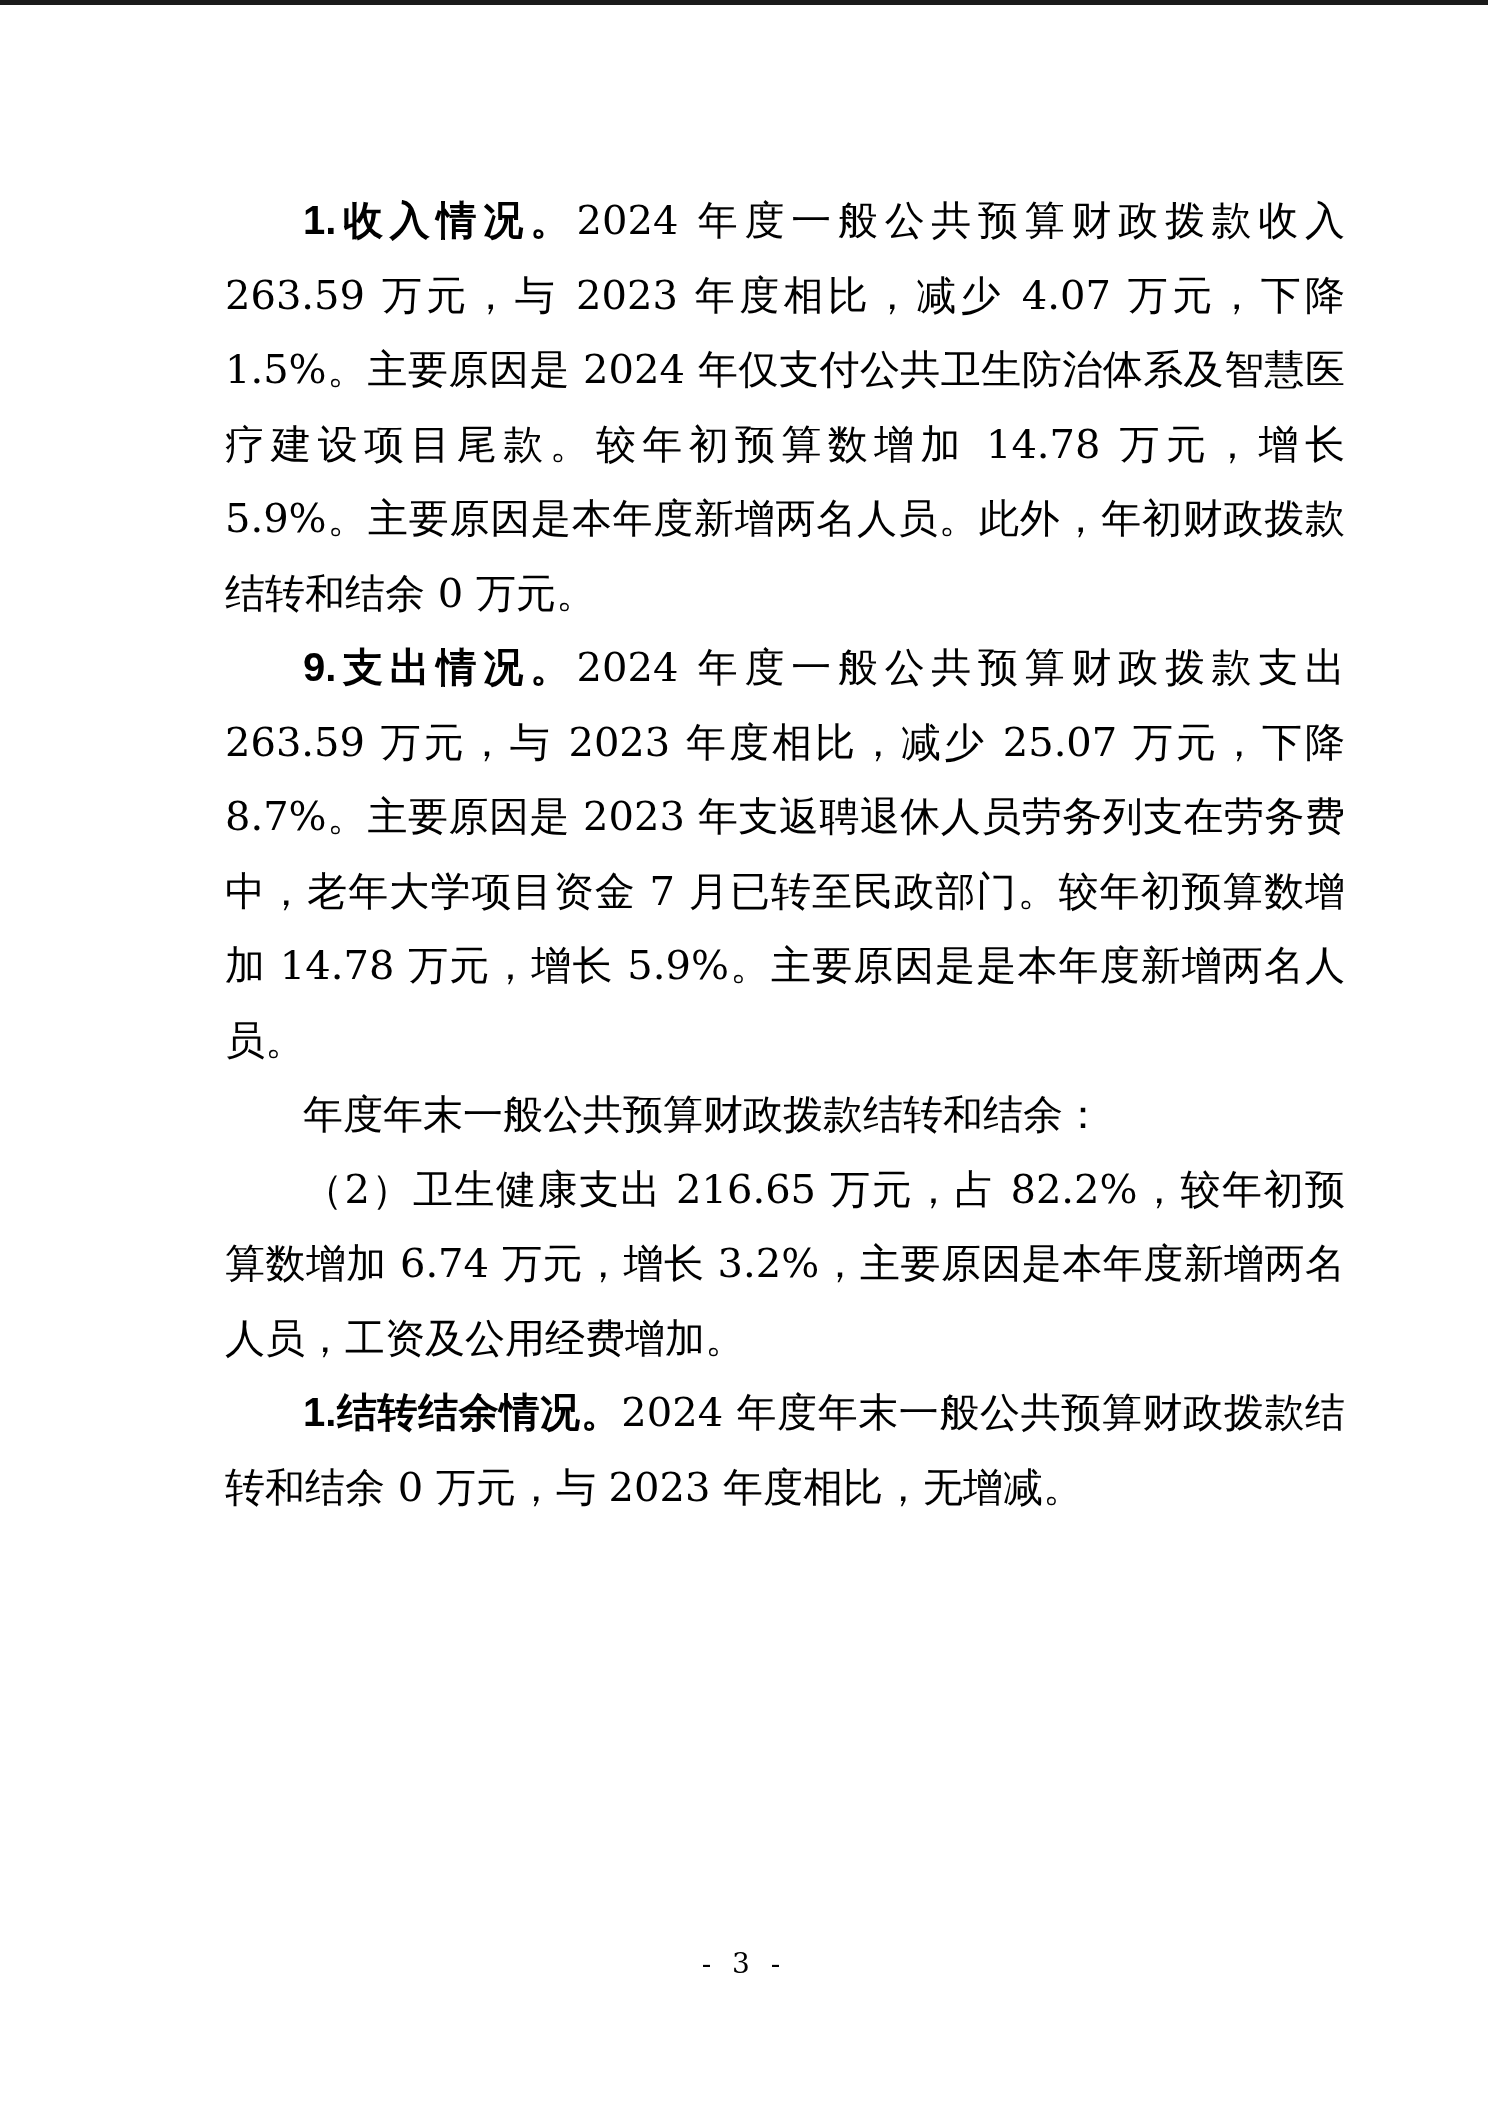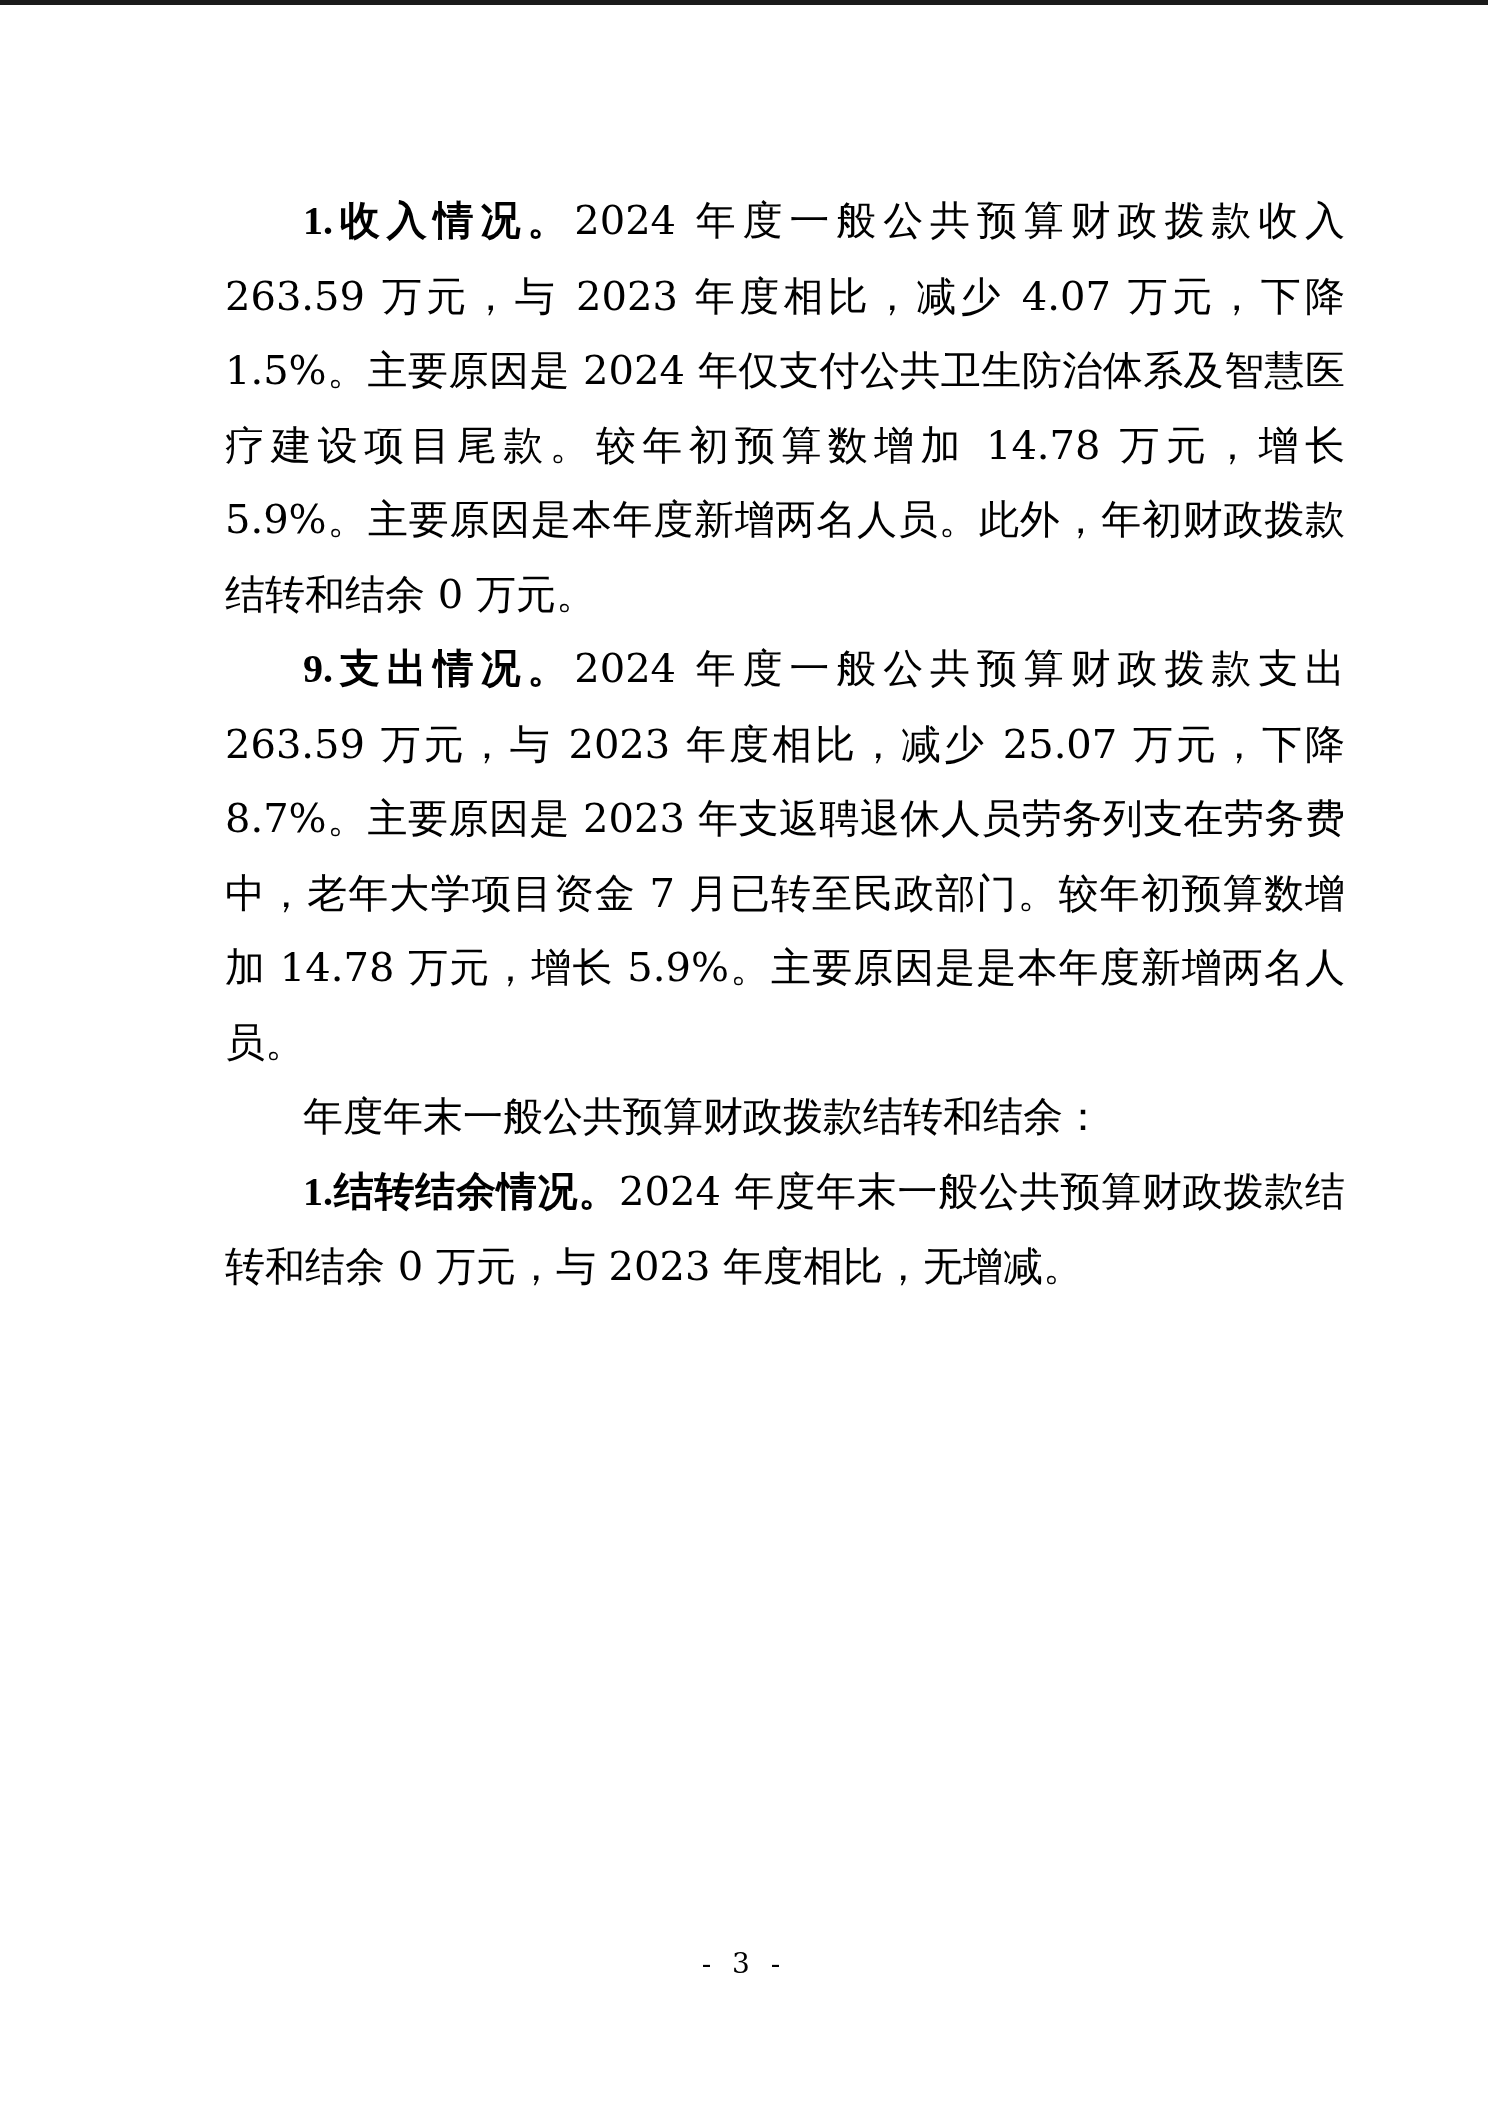--- a/index.html
+++ b/index.html
@@ -35,21 +35,21 @@
     text-justify: inter-character;
     letter-spacing: 0px;
     color: #000000;
   }
   .para {
     margin: 0;
     padding: 0;
     text-indent: 78px;
   }
   .para .head {
-    font-family: Liberation Serif, serif;
+    font-family: Liberation Sans, sans-serif;
     font-weight: 700;
   }
   .footer {
     position: absolute;
     top: 1944px;
     left: 0;
     width: 1488px;
     text-align: center;
     font-family: "DejaVu Serif", serif;
     font-size: 28px;
@@ -67,20 +67,21 @@
 
   <div class="content">
 
     <p class="para"><span class="head">1.收入情况。</span><span>2024 年度一般公共预算财政拨款收入 263.59 万元，与 2023 年度相比，减少 4.07 万元，下降 1.5%。主要原因是 2024 年仅支付公共卫生防治体系及智慧医疗建设项目尾款。较年初预算数增加 14.78 万元，增长 5.9%。主要原因是本年度新增两名人员。此外，年初财政拨款结转和结余 0 万元。</span></p>
 
     <p class="para"><span class="head">9.支出情况。</span><span>2024 年度一般公共预算财政拨款支出 263.59 万元，与 2023 年度相比，减少 25.07 万元，下降 8.7%。主要原因是 2023 年支返聘退休人员劳务列支在劳务费中，老年大学项目资金 7 月已转至民政部门。较年初预算数增加 14.78 万元，增长 5.9%。主要原因是是本年度新增两名人员。</span></p>
 
     <p class="para"><span>年度年末一般公共预算财政拨款结转和结余：</span></p>
 
 
+    <p class="para"><span>（2）卫生健康支出 216.65 万元，占 82.2%，较年初预算数增加 6.74 万元，增长 3.2%，主要原因是本年度新增两名人员，工资及公用经费增加。</span></p>
 
 
     <p class="para"><span class="head">1.结转结余情况。</span><span>2024 年度年末一般公共预算财政拨款结转和结余 0 万元，与 2023 年度相比，无增减。</span></p>
 
   </div>
 
   <div class="footer">- 3 -</div>
 
 </div>
 

